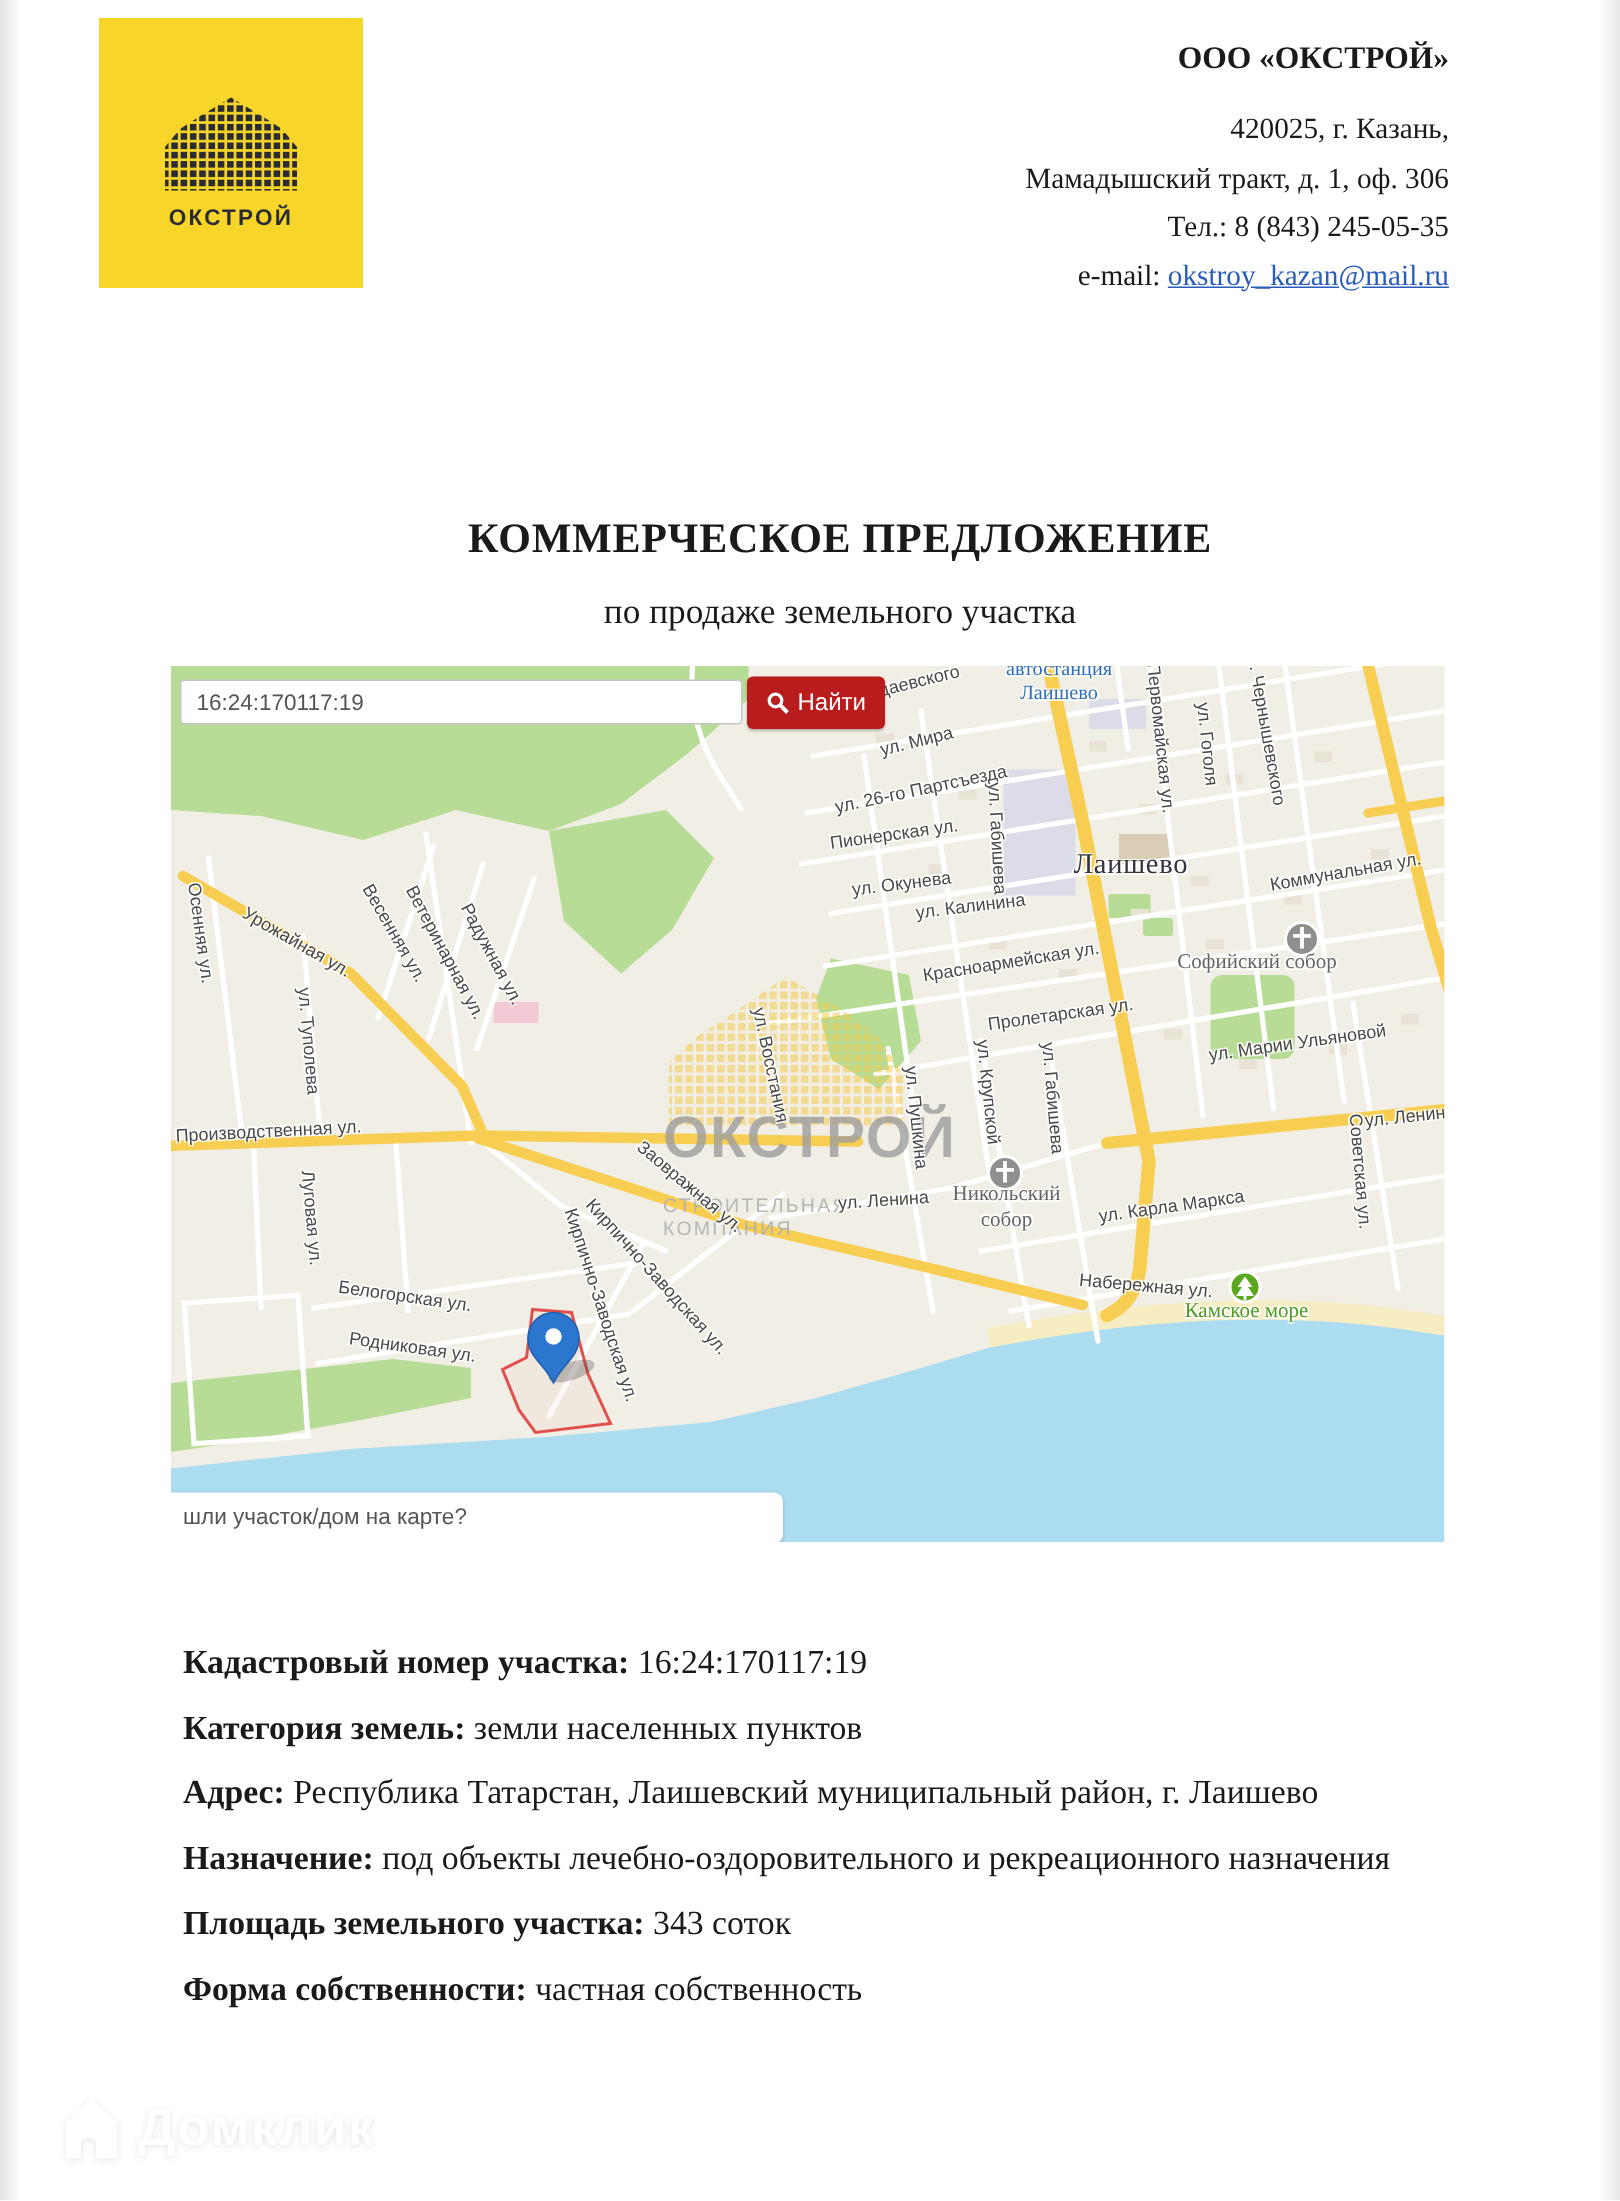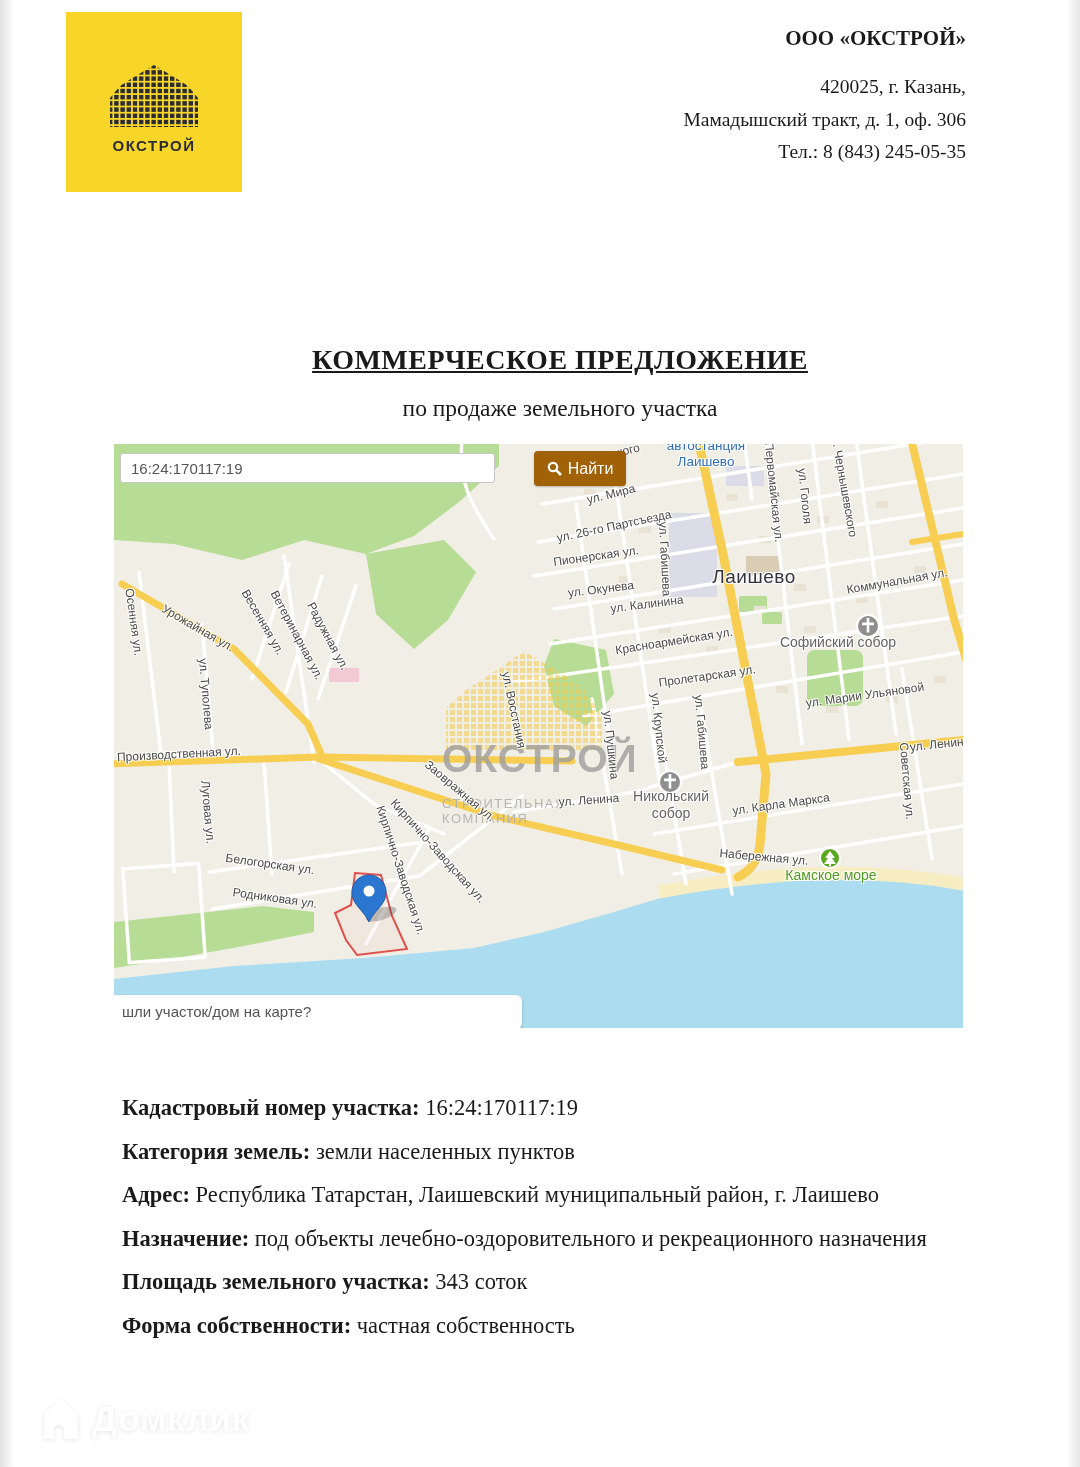--- a/index.html
+++ b/index.html
@@ -16,49 +16,49 @@
   .logo svg{display:block;margin-top:14px;}
   .logo-text{font-family:"Liberation Sans",sans-serif;font-weight:bold;font-size:15px;
              letter-spacing:1.5px;color:#2b2b33;margin-top:9px;}
   .company{position:absolute;right:114px;top:26px;width:520px;text-align:right;}
   .company-name{font-size:21px;font-weight:bold;margin-bottom:20px;}
   .company-line{font-size:19.5px;line-height:32.5px;}
   .company-line a{color:#2A5DB9;text-decoration:underline;}
 
   
   .doc-title{position:absolute;left:40px;top:344px;width:1040px;text-align:center;
-             font-size:28px;font-weight:bold;letter-spacing:.5px;text-decoration:underline;}
+             font-size:28px;font-weight:bold;letter-spacing:.5px;}
   .doc-subtitle{position:absolute;left:40px;top:395px;width:1040px;text-align:center;font-size:23.5px;}
 
   
   .map{position:absolute;left:114px;top:444px;width:849px;height:584px;background:#F1EEE5;overflow:hidden;}
   .map svg.canvas{position:absolute;left:0;top:0;z-index:1;}
   .map-label{position:absolute;z-index:3;white-space:nowrap;
              font-family:"Liberation Sans",sans-serif;font-size:12px;color:#4a4a4a;
              text-shadow:-1px -1px 0 rgba(255,255,255,.95),1px -1px 0 rgba(255,255,255,.95),
                          -1px 1px 0 rgba(255,255,255,.95),1px 1px 0 rgba(255,255,255,.95);}
   .poi{position:absolute;z-index:3;text-align:center;
-       font-family:Liberation Sans, sans-serif;
+       font-family:Liberation Serif, serif;
        text-shadow:-1px -1px 0 rgba(255,255,255,.95),1px -1px 0 rgba(255,255,255,.95),
                    -1px 1px 0 rgba(255,255,255,.95),1px 1px 0 rgba(255,255,255,.95);}
   .poi.transit{color:#2E6FB8;font-size:13.5px;line-height:16px;}
   .poi.town{color:#333340;font-size:19px;letter-spacing:.5px;}
   .poi.church{color:#646464;font-size:14px;line-height:17px;}
   .poi.water-poi{color:#4E9A22;font-size:14px;}
   .map-watermark{position:absolute;left:328px;top:296px;z-index:2;width:180px;text-align:left;
                  font-family:"Liberation Sans",sans-serif;pointer-events:none;}
   .wm-title{font-size:39px;font-weight:bold;color:#9e9e9e;opacity:.8;letter-spacing:1px;line-height:38px;}
   .wm-sub{font-size:13px;color:#b0b0b0;opacity:.9;letter-spacing:1.5px;margin-top:18px;}
   .map-search-input{position:absolute;left:6px;top:9px;width:363px;height:28px;z-index:5;
                     border:1px solid #c6c6c6;border-radius:3px;padding:0 0 0 10px;
                     font:15px "Liberation Sans",sans-serif;color:#555;background:#fff;outline:none;}
   .map-search-button{position:absolute;left:384px;top:7px;width:92px;height:35px;z-index:5;
-                     background:#a16207;border:none;border-radius:4px;color:#fff;cursor:pointer;
+                     background:#b91c1c;border:none;border-radius:4px;color:#fff;cursor:pointer;
                      font:16px "Liberation Sans",sans-serif;display:flex;align-items:center;
-                     justify-content:center;gap:6px;box-shadow:0 1px 2px rgba(0,0,0,.25);margin-left:36px;}
+                     justify-content:center;gap:6px;box-shadow:0 1px 2px rgba(0,0,0,.25);}
   .map-tooltip{position:absolute;left:-10px;top:551px;width:400px;height:34px;z-index:5;
                background:#fff;border-radius:6px;box-shadow:0 1px 3px rgba(0,0,0,.2);
                font:15px "Liberation Sans",sans-serif;color:#555;line-height:34px;padding-left:18px;}
 
   
   .details{position:absolute;left:122px;top:1086px;width:838px;font-size:22.5px;line-height:43.6px;}
   .details p{margin:0;}
   .details .dl{font-weight:bold;}
 
   
@@ -83,20 +83,21 @@
       <path d="M46,1 L66,13 L80,22 L90,34 L90,63 L2,63 L2,34 L12,22 L26,13 Z" fill="url(#pxd)"></path>
     </svg>
     <div class="logo-text">ОКСТРОЙ</div>
   </div>
 
   <div class="company">
     <div class="company-name">ООО «ОКСТРОЙ»</div>
     <div class="company-line">420025, г. Казань,</div>
     <div class="company-line">Мамадышский тракт, д. 1, оф. 306</div>
     <div class="company-line">Тел.: 8 (843) 245-05-35</div>
+    <div class="company-line"><span>e-mail: </span><a href="#">okstroy_kazan@mail.ru</a></div>
   </div>
 
   <div class="doc-title">КОММЕРЧЕСКОЕ ПРЕДЛОЖЕНИЕ</div>
   <div class="doc-subtitle">по продаже земельного участка</div>
 
   <div class="map">
     <svg class="canvas" width="849" height="584" viewBox="0 0 849 584">
       <defs>
         <pattern id="pxy" width="7" height="7" patternUnits="userSpaceOnUse">
           <rect width="5" height="5" fill="#F2C94C"></rect>

